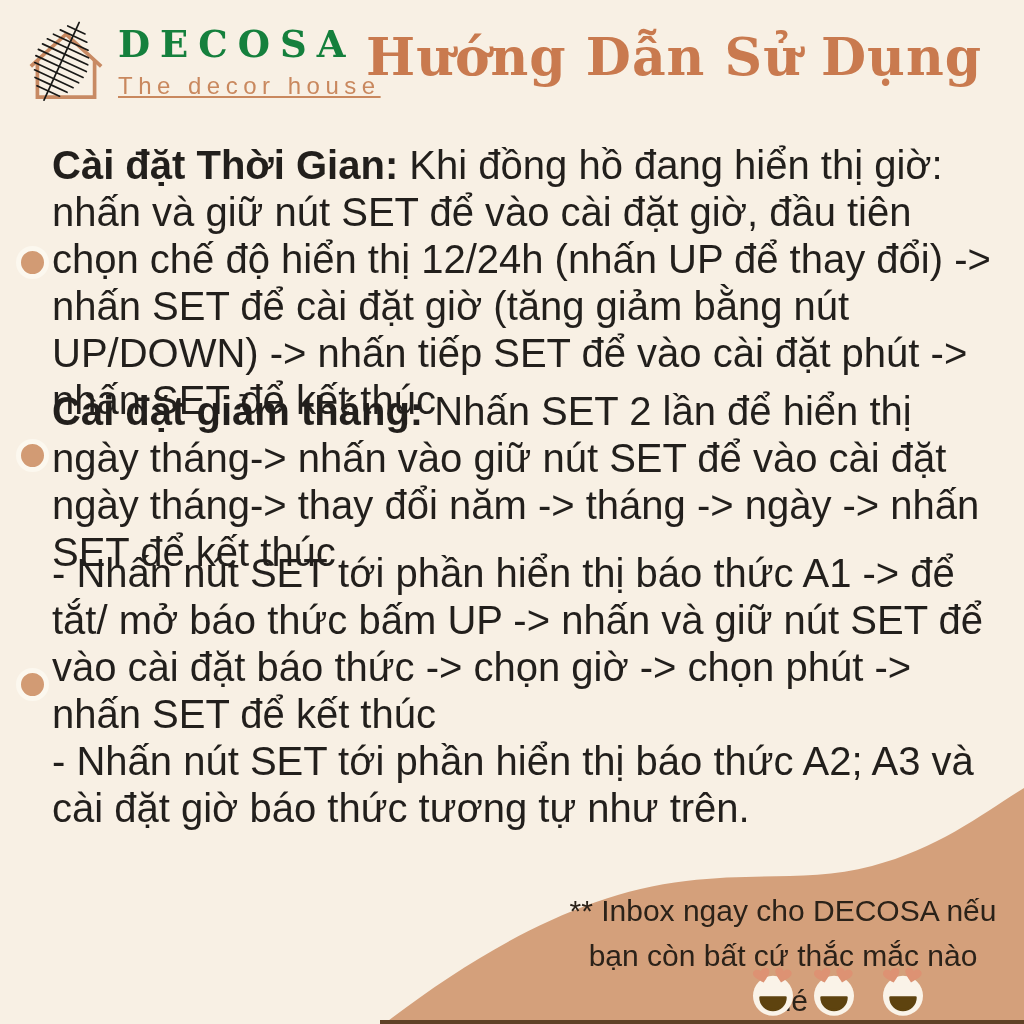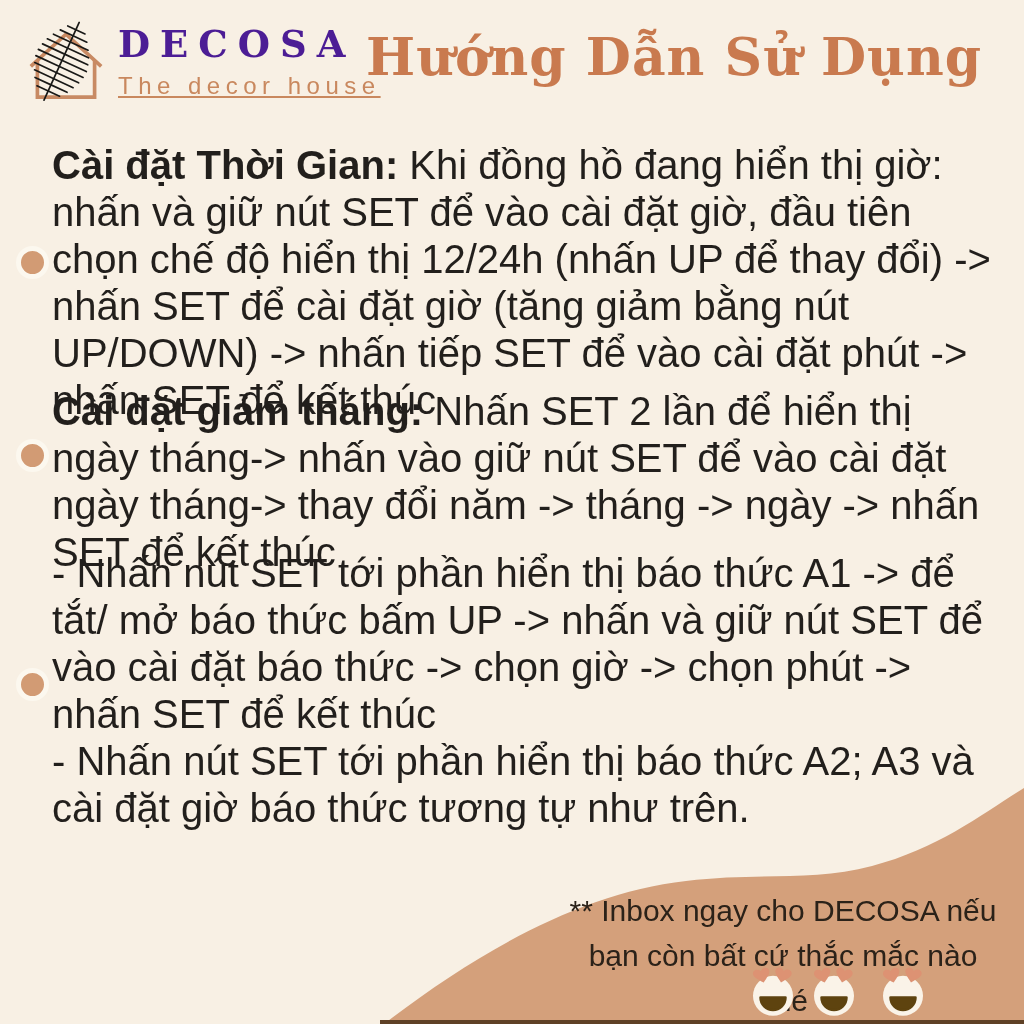--- a/index.html
+++ b/index.html
@@ -8,21 +8,21 @@
     background:#f8f0e4;
     font-family:"Liberation Sans","DejaVu Sans",sans-serif;
     color:#221f1c;
   }
   
   .logo{position:absolute;left:22px;top:12px;display:flex;align-items:center;}
   .logo-mark{width:88px;height:100px;}
   .logo-text{margin-left:8px;}
   .brand-name{
     font-family:"DejaVu Serif","Liberation Serif",serif;
-    font-size:37px;font-weight:600;letter-spacing:10px;color:#4c1d95;line-height:1.1;
+    font-size:37px;font-weight:600;letter-spacing:10px;color:#15803d;line-height:1.1;
   }
   .brand-tagline{
     font-size:24px;letter-spacing:5.5px;color:#c9885e;margin-top:8px;font-weight:500;text-decoration:underline;
   }
   .page-title{
     position:absolute;left:336px;top:26px;width:676px;
     text-align:center;white-space:nowrap;
     font-family:"DejaVu Serif","Liberation Serif",serif;
     font-weight:bold;font-size:52px;color:#c97a4f;letter-spacing:1px;
   }

